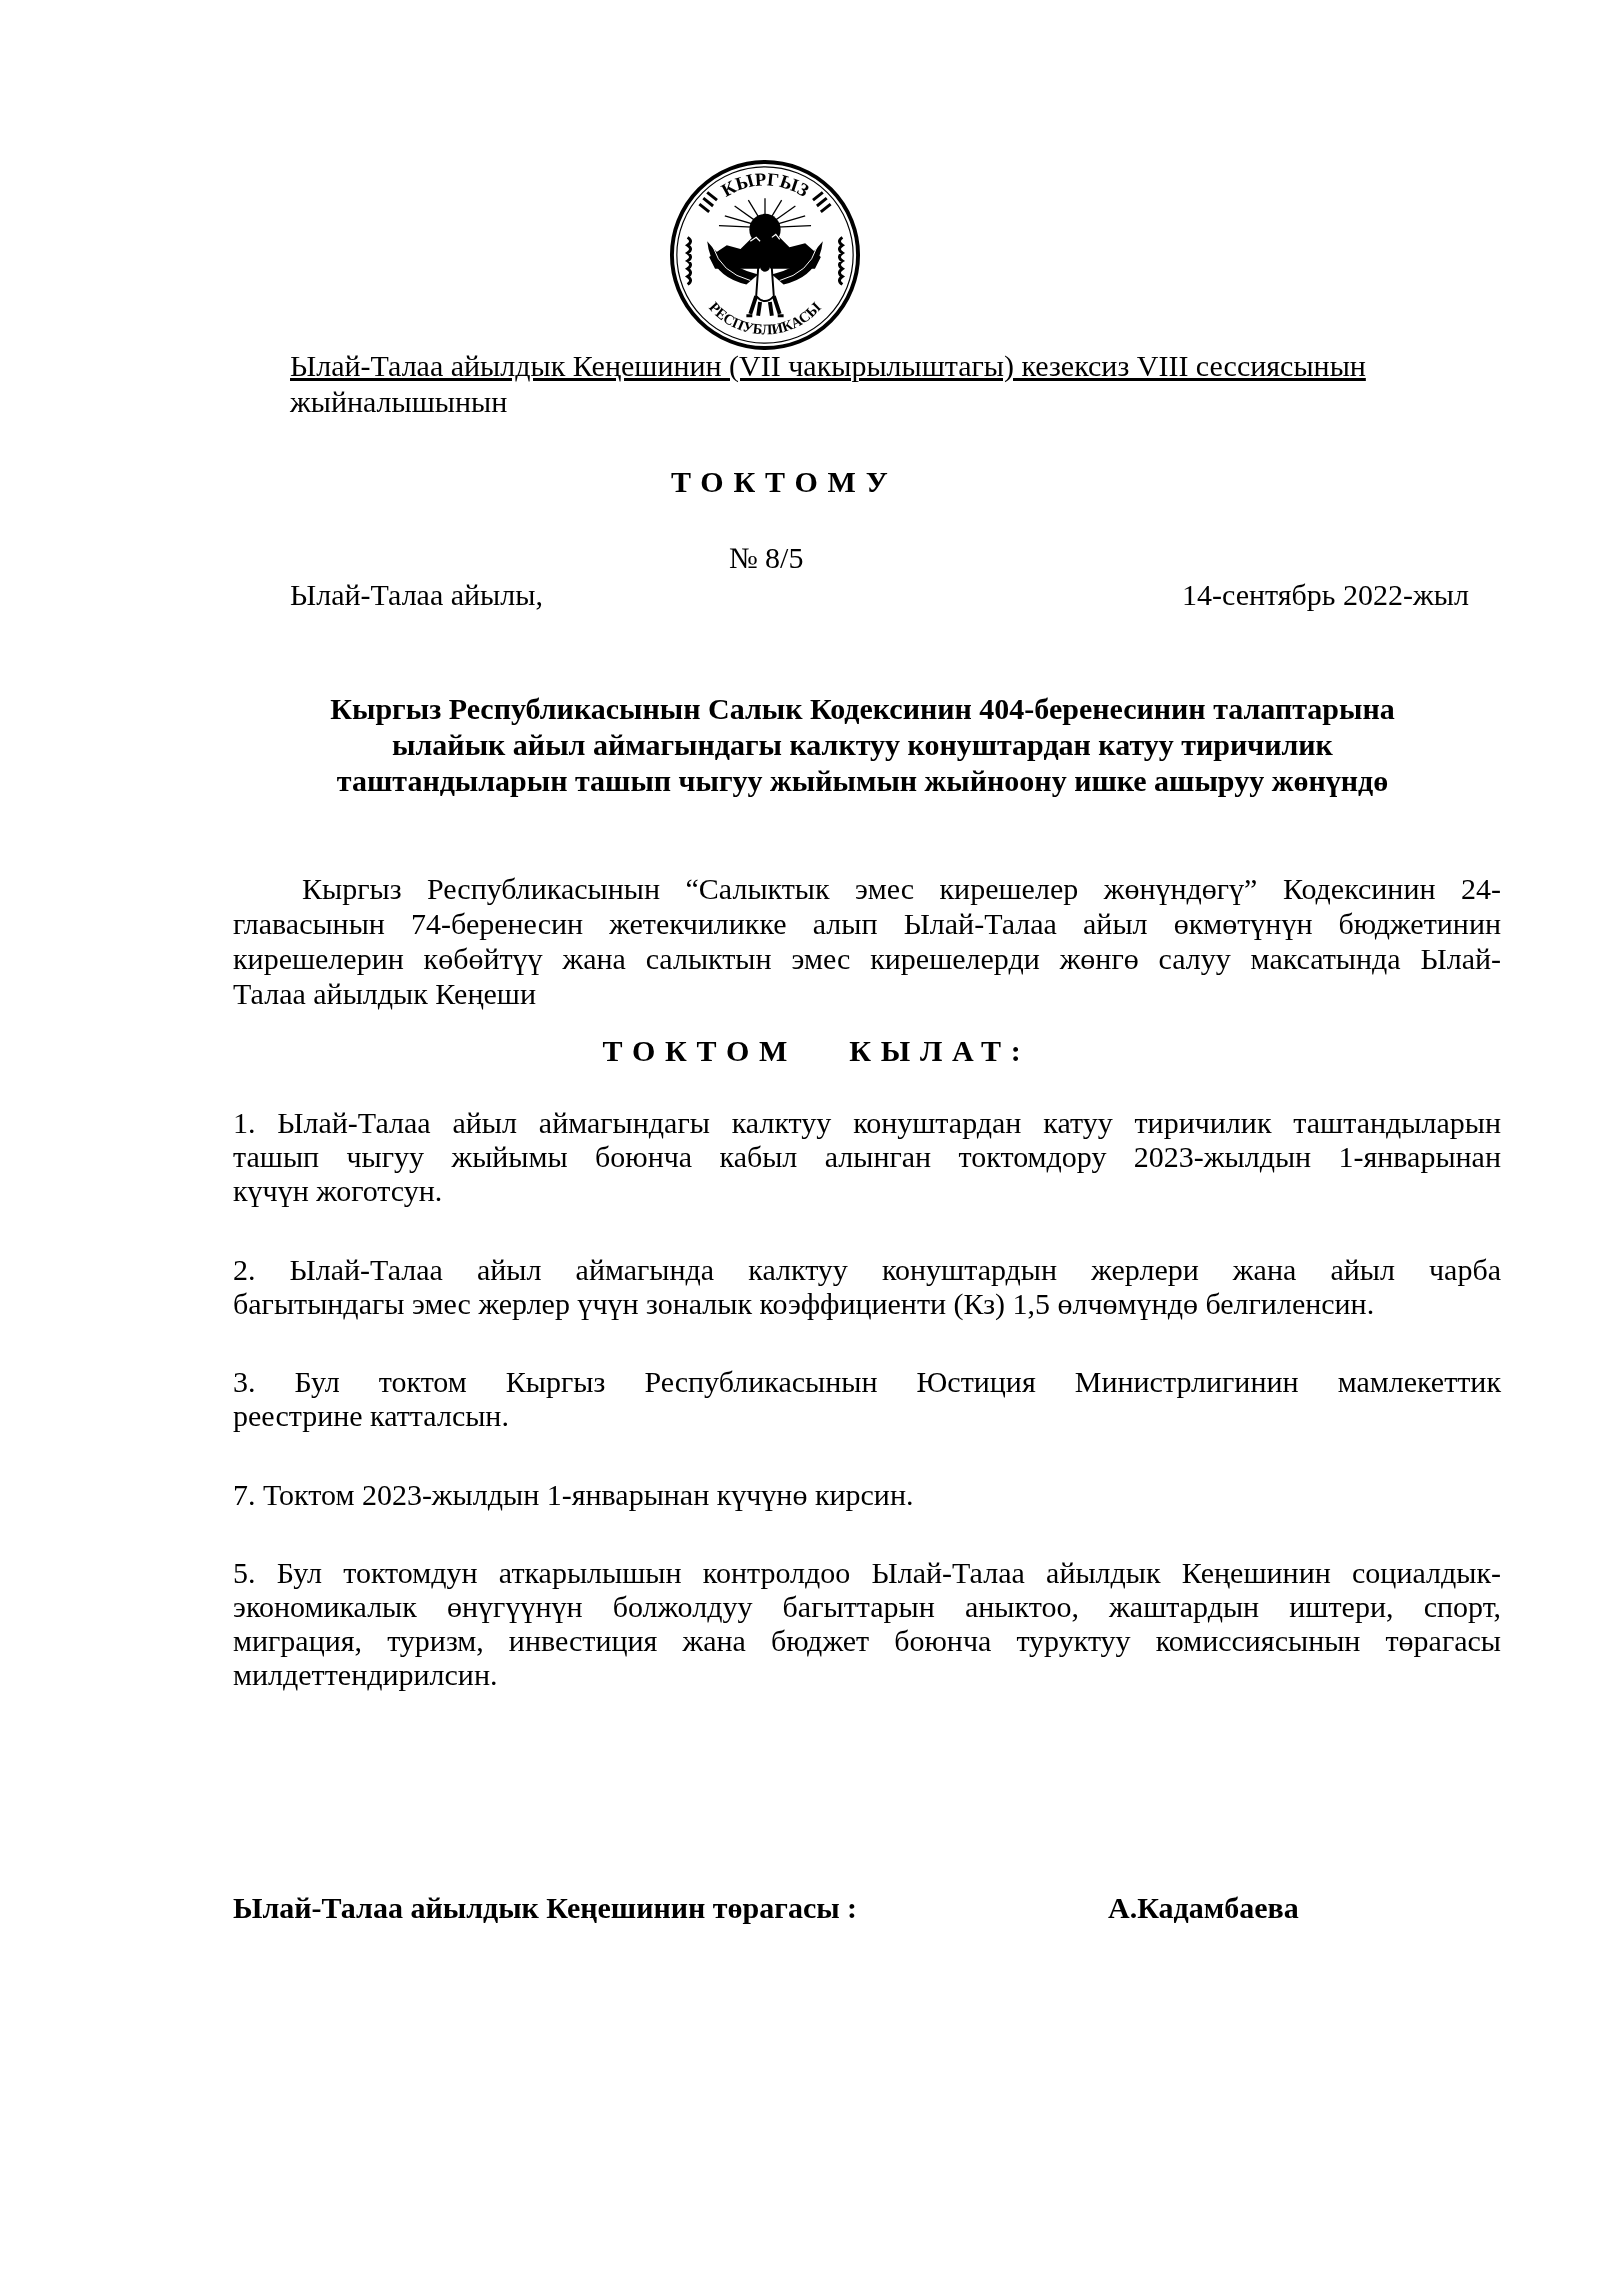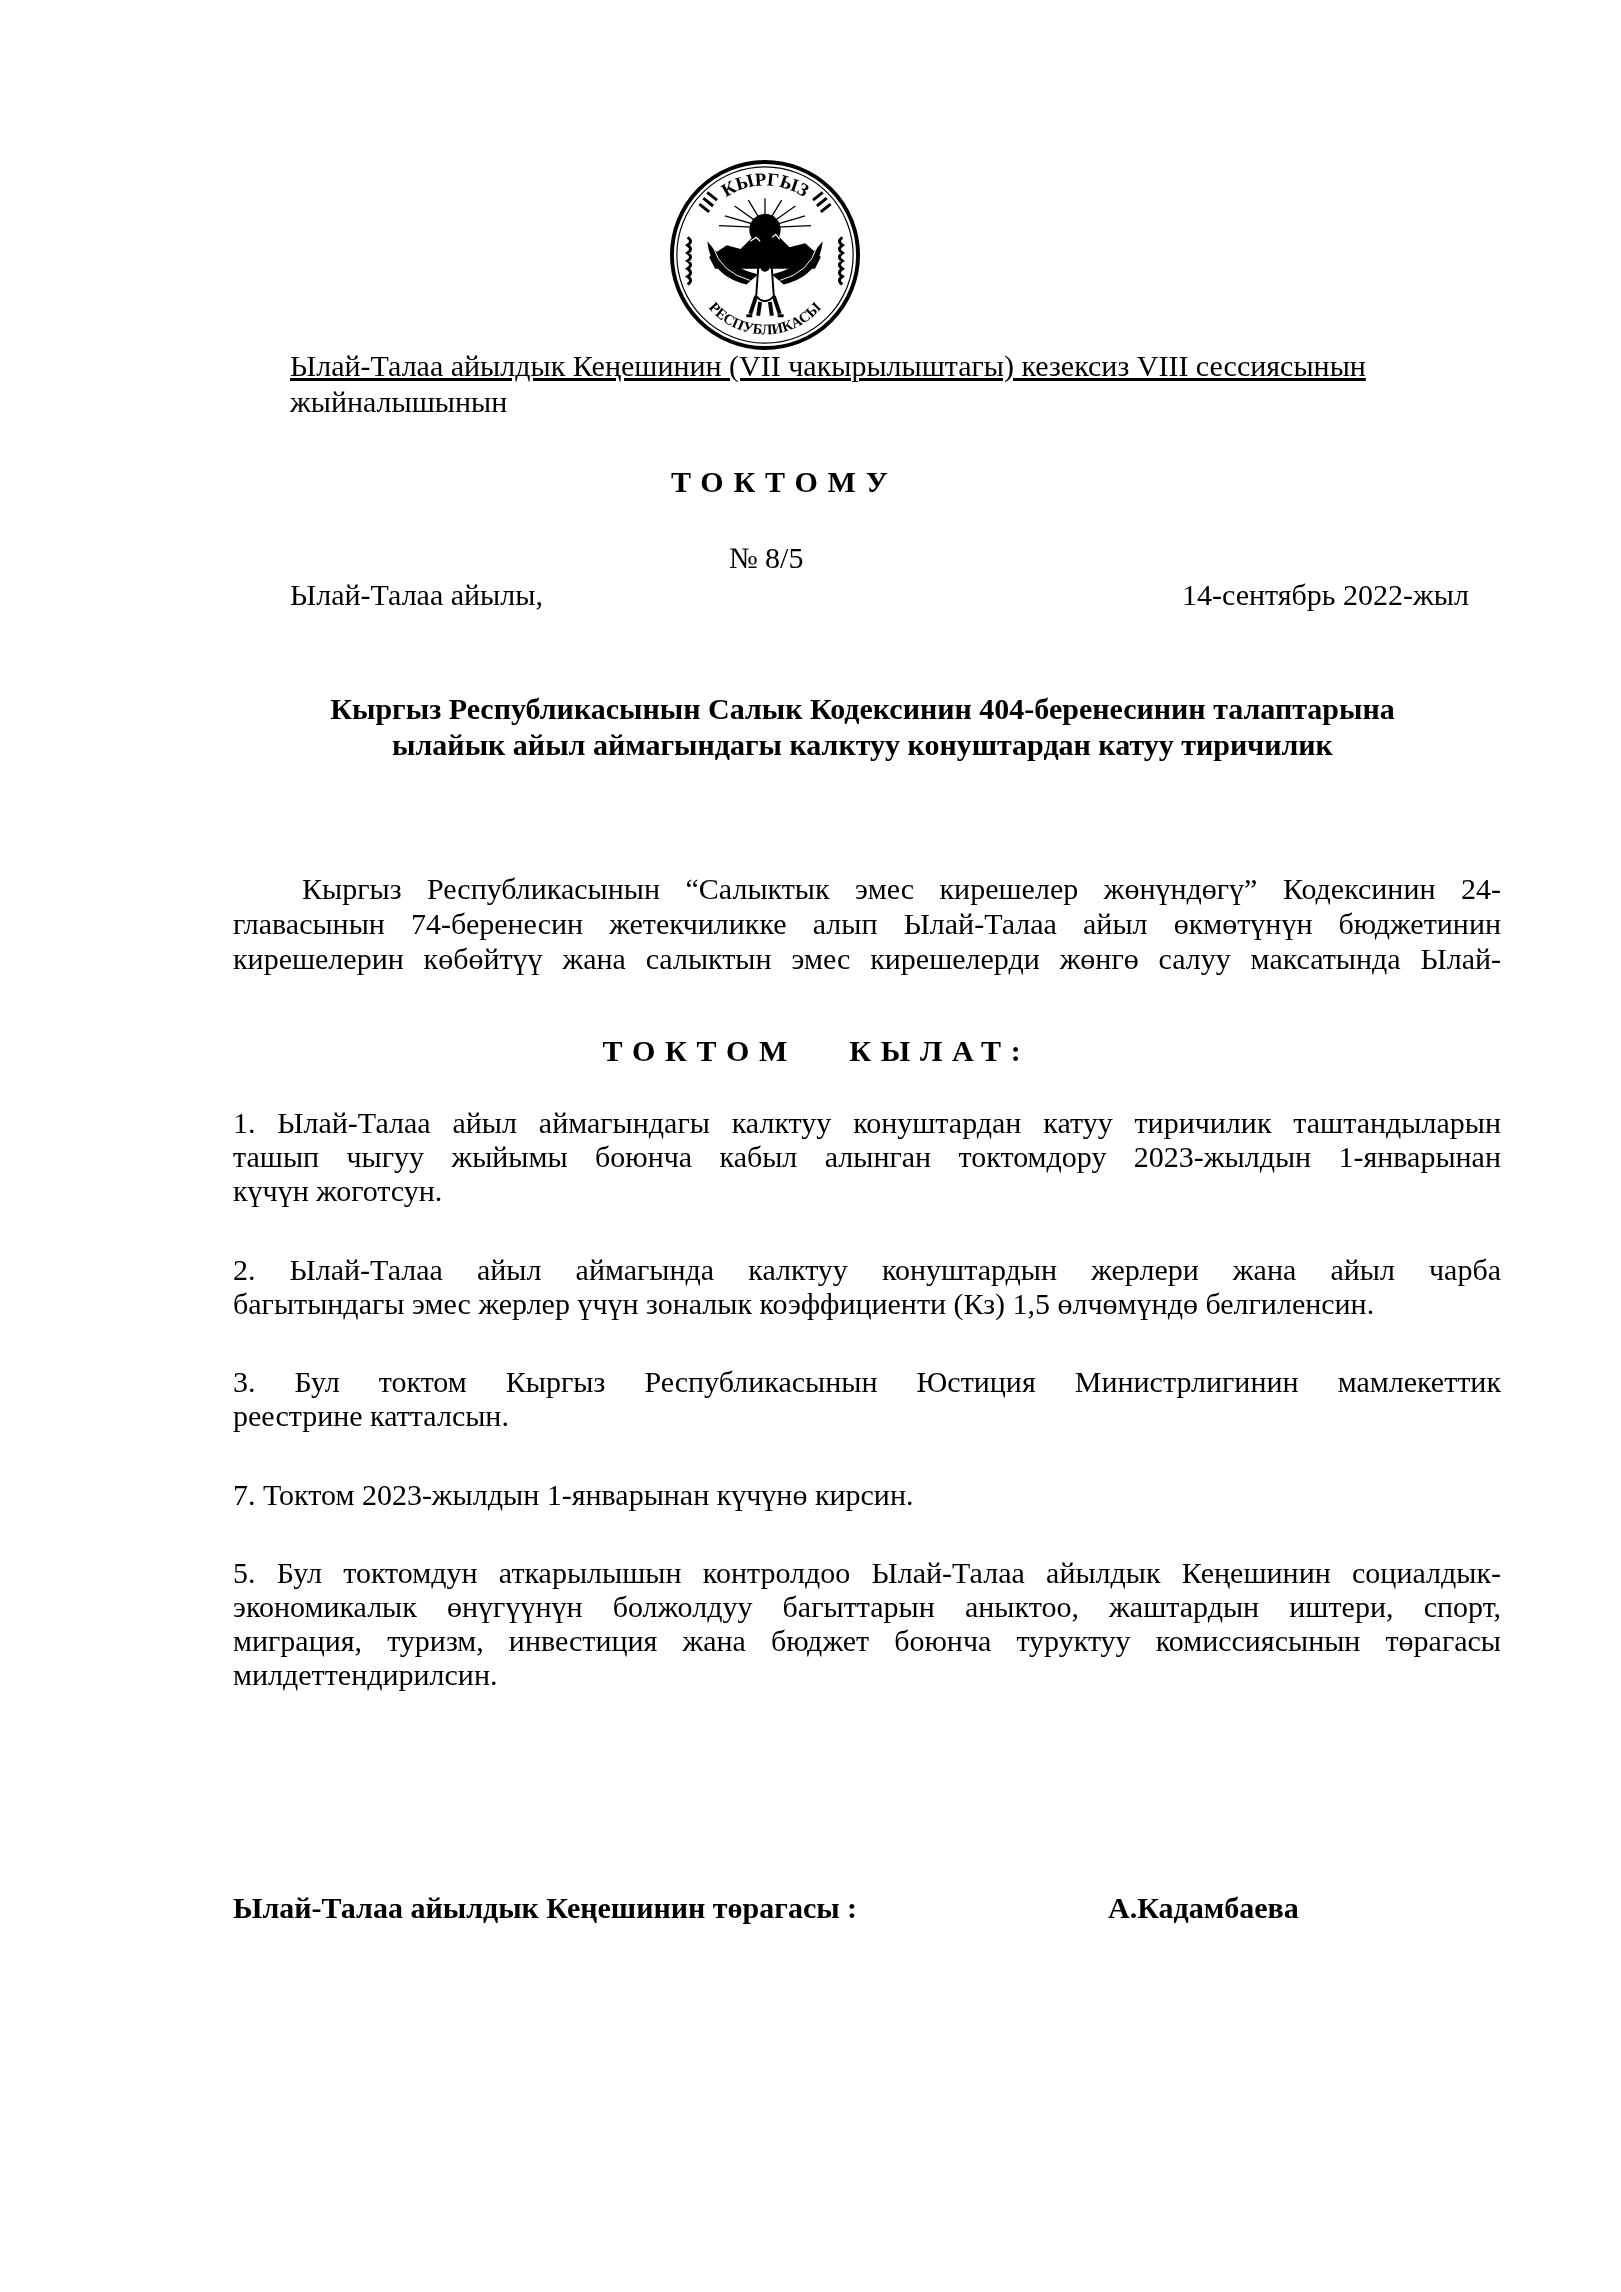--- a/index.html
+++ b/index.html
@@ -137,26 +137,28 @@
 
 <div class="abs txt doc-type">ТОКТОМУ</div>
 
 <div class="abs txt doc-number">№ 8/5</div>
 <div class="abs txt place">Ылай-Талаа айылы,</div>
 <div class="abs txt date">14-сентябрь  2022-жыл</div>
 
 <div class="abs title">
   <div>Кыргыз Республикасынын Салык Кодексинин 404-беренесинин талаптарына</div>
   <div>ылайык айыл аймагындагы калктуу конуштардан катуу тиричилик</div>
+  <div>таштандыларын ташып чыгуу жыйымын жыйноону ишке ашыруу жөнүндө</div>
 </div>
 
 <div class="abs preamble">
   <span class="line first">Кыргыз Республикасынын “Салыктык эмес кирешелер жөнүндөгү” Кодексинин 24-</span>
   <span class="line">главасынын 74-беренесин жетекчиликке алып Ылай-Талаа айыл өкмөтүнүн бюджетинин</span>
   <span class="line">кирешелерин көбөйтүү жана салыктын эмес кирешелерди жөнгө салуу максатында Ылай-</span>
+  <span class="line last">Талаа айылдык Кеңеши</span>
 </div>
 
 <div class="abs txt decision-heading">ТОКТОМ   КЫЛАТ:</div>
 
 <div class="abs item item-1">
   <span class="line">1. Ылай-Талаа айыл аймагындагы калктуу конуштардан катуу тиричилик таштандыларын</span>
   <span class="line">ташып чыгуу жыйымы боюнча кабыл алынган токтомдору 2023-жылдын 1-январынан</span>
   <span class="line last">күчүн жоготсун.</span>
 </div>
 

